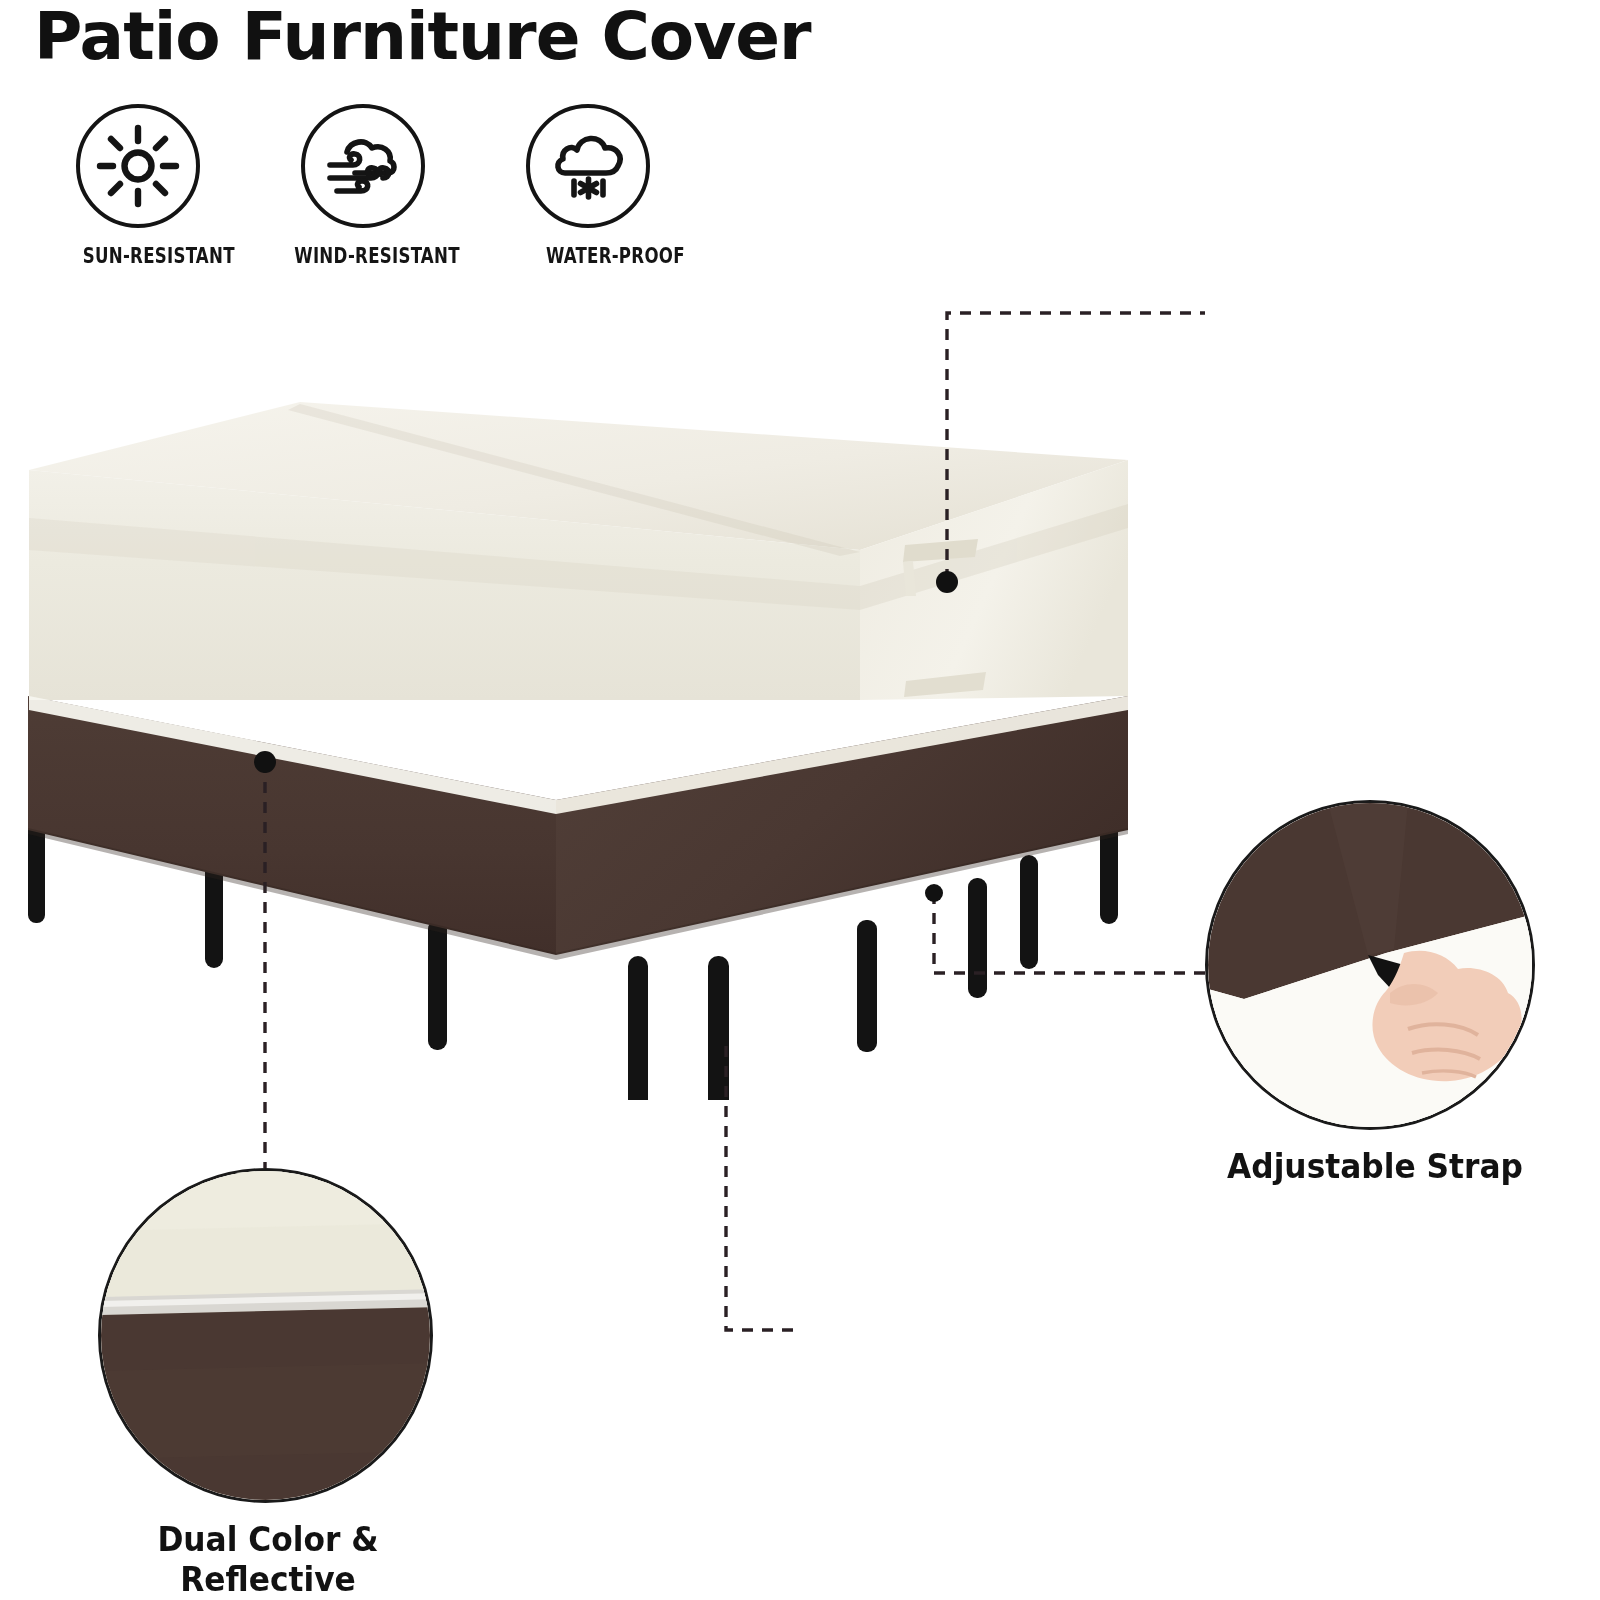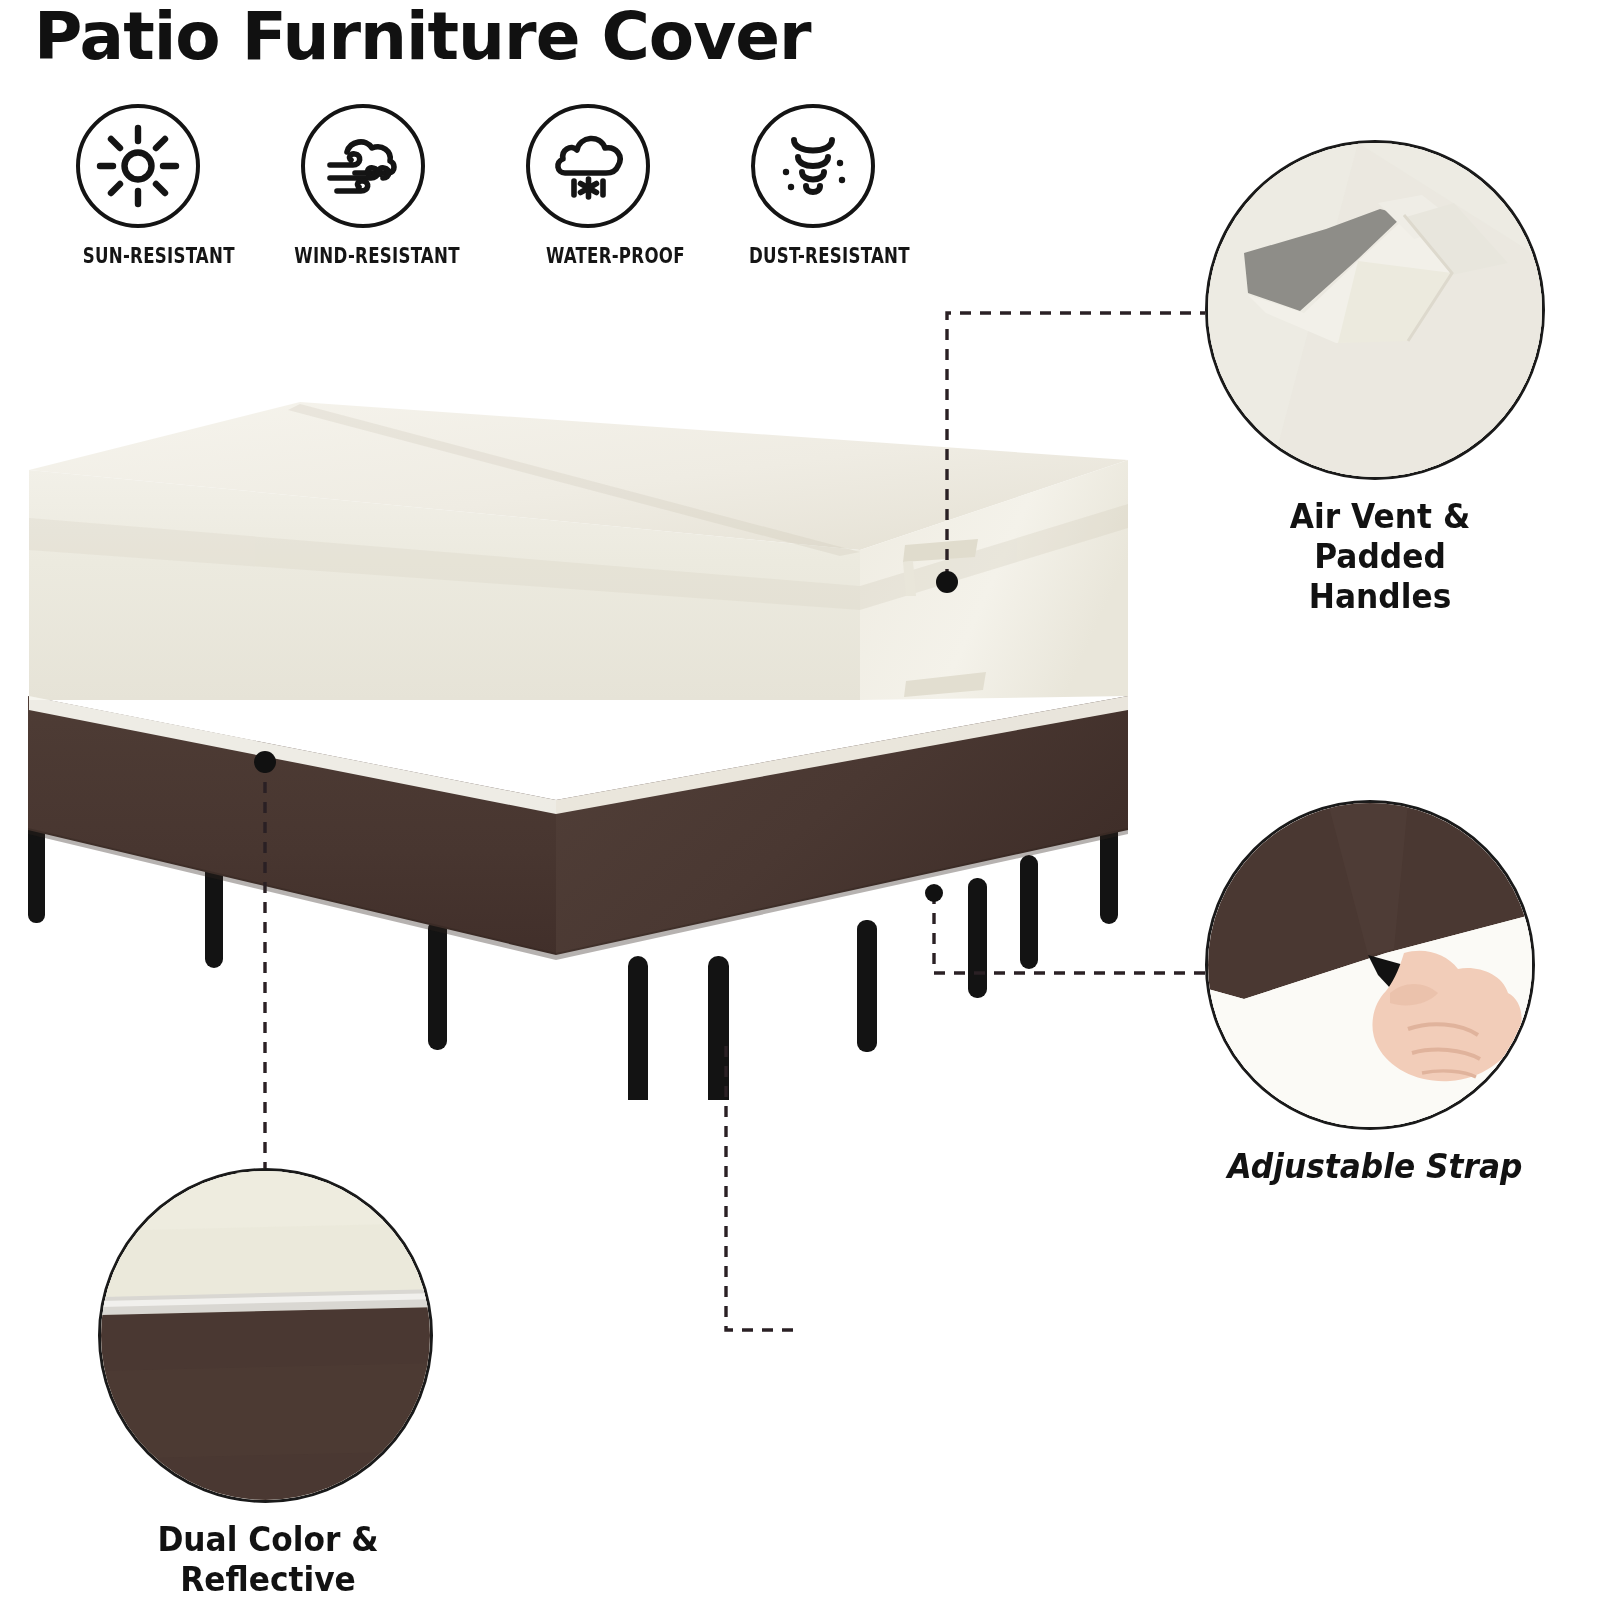--- a/index.html
+++ b/index.html
@@ -134,39 +134,20 @@
             <path d="M13 42 L36 42 C44 42, 45 32, 38 31 C33 30, 31 35, 34 37"></path>
             <path d="M13 55 L54 55 C62 55, 63 46, 56 45 C51 44, 49 49, 52 51"></path>
             <path d="M20 68 L44 68 C52 68, 53 59, 46 58 C41 57, 39 62, 42 64"></path>
             <path d="M66 55 C73 55, 74 46, 67 45 C62 44, 60 49, 63 51"></path>
           </g>
         </svg>
       </div>
       <div class="cap">WIND-RESISTANT</div>
     </div>
 
-    <div class="badge" style="left:675px;">
-      <div class="ring">
-        <svg width="88" height="86" viewBox="0 0 88 86">
-          <g stroke="#141414" stroke-width="6" stroke-linecap="round" fill="none">
-            <path d="M25 17 C25 31, 63 31, 63 17"></path>
-            <path d="M29 34 C29 46, 59 46, 59 34"></path>
-            <path d="M33 49 C33 59, 55 59, 55 49"></path>
-            <path d="M37 63 C37 71, 51 71, 51 63"></path>
-          </g>
-          <g fill="#141414">
-            <circle cx="71" cy="40" r="3.2"></circle>
-            <circle cx="73" cy="57" r="3.2"></circle>
-            <circle cx="17" cy="49" r="3.2"></circle>
-            <circle cx="22" cy="64" r="3.2"></circle>
-          </g>
-        </svg>
-      </div>
-      <div class="cap">DUST-RESISTANT</div>
-    </div>
   </div>
 
   <div id="product">
     <svg width="1210" height="700" viewBox="0 0 1210 700">
       <defs>
         <linearGradient id="gTop" x1="0" y1="0" x2="1" y2="1">
           <stop offset="0%" stop-color="#f6f4ed"></stop>
           <stop offset="55%" stop-color="#efece3"></stop>
           <stop offset="100%" stop-color="#e4e0d3"></stop>
         </linearGradient>
@@ -251,44 +232,22 @@
 
       <path d="M265 762 L265 1168"></path>
     </g>
     <g fill="#111111">
       <circle cx="947" cy="582" r="11"></circle>
       <circle cx="265" cy="762" r="11"></circle>
       <circle cx="934" cy="893" r="9"></circle>
     </g>
   </svg>
 
-  <div class="detail" style="left:1205px; top:140px; width:350px;">
-    <div class="disc" id="disc-vent">
-      <svg width="340" height="340" viewBox="0 0 340 340">
-        <rect width="340" height="340" fill="#eeece4"></rect>
-
-        <path d="M0 0 L340 0 L340 340 L0 340 Z" fill="#edebe3"></path>
-        <path d="M150 0 L340 120 L340 340 L60 340 Z" fill="#e9e7de" opacity=".7"></path>
-
-        <path d="M36 110 L118 86 L172 66 L196 72 L150 116 L92 168 L40 150 Z" fill="#8e8d88"></path>
-        <path d="M40 152 L96 170 L150 118 L198 74 L242 128 L196 196 L128 200 L58 170 Z" fill="#f2f0e9"></path>
-        <path d="M170 60 L214 52 L252 82 L206 96 Z" fill="#efede6"></path>
-        <path d="M198 74 L246 60 L300 120 L244 132 Z" fill="#e8e6dd"></path>
-        <path d="M150 118 L244 130 L200 198 L130 200 Z" fill="#eceade"></path>
-
-        <path d="M196 72 L244 130 L200 198" fill="none" stroke="#ddd9cd" stroke-width="3"></path>
-      </svg>
-    </div>
-    <div class="cap">
-      <div>Air Vent &amp; Padded</div>
-      <div>Handles</div>
-    </div>
-  </div>
-
-  <div class="detail" style="left:1205px; top:800px; width:340px;font-style:italic;">
+
+  <div class="detail" style="left:1205px; top:800px; width:340px;">
     <div class="disc" id="disc-strap">
       <svg width="330" height="330" viewBox="0 0 330 330">
         <rect width="330" height="330" fill="#fdfdfb"></rect>
 
         <path d="M0 0 L330 0 L330 110 L178 150 L36 196 L0 186 Z" fill="#4a3832"></path>
         <path d="M120 0 L200 0 L186 146 L160 152 Z" fill="#523f38" opacity=".6"></path>
 
         <path d="M0 186 L36 196 L178 150 L330 110 L330 330 L0 330 Z" fill="#fbfaf6"></path>
 
         <path d="M160 152 L196 162 L212 190 L196 200 L170 172 Z" fill="#121212"></path>

